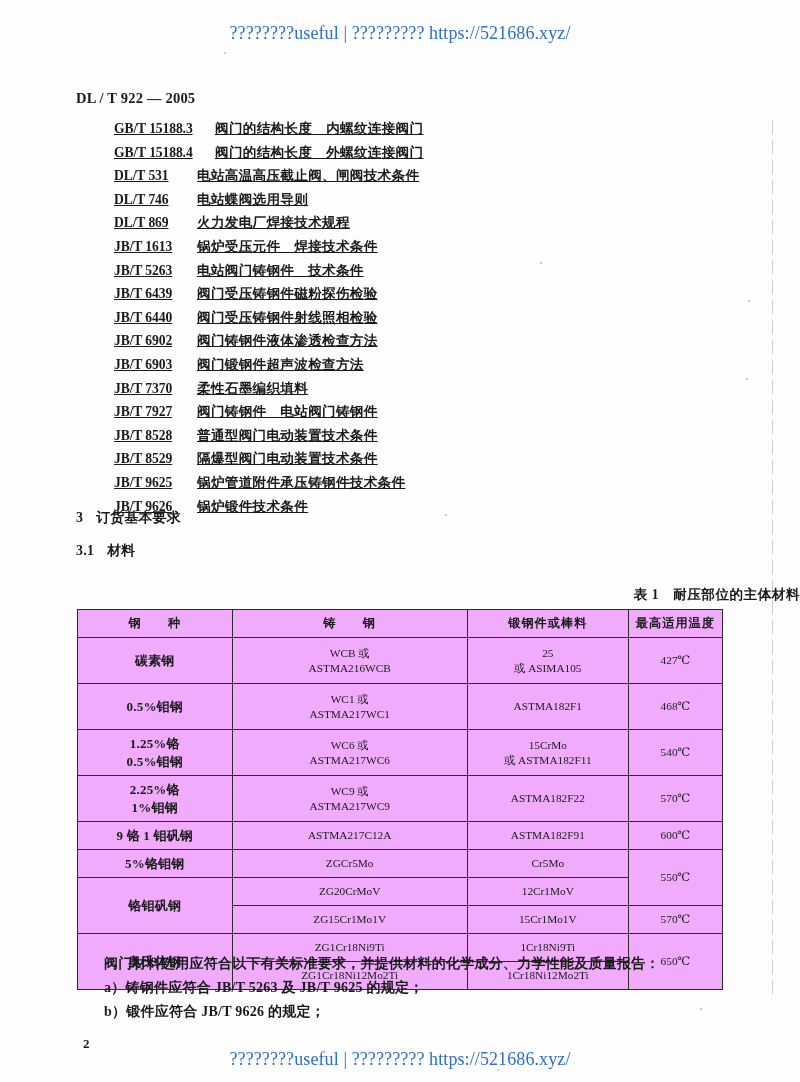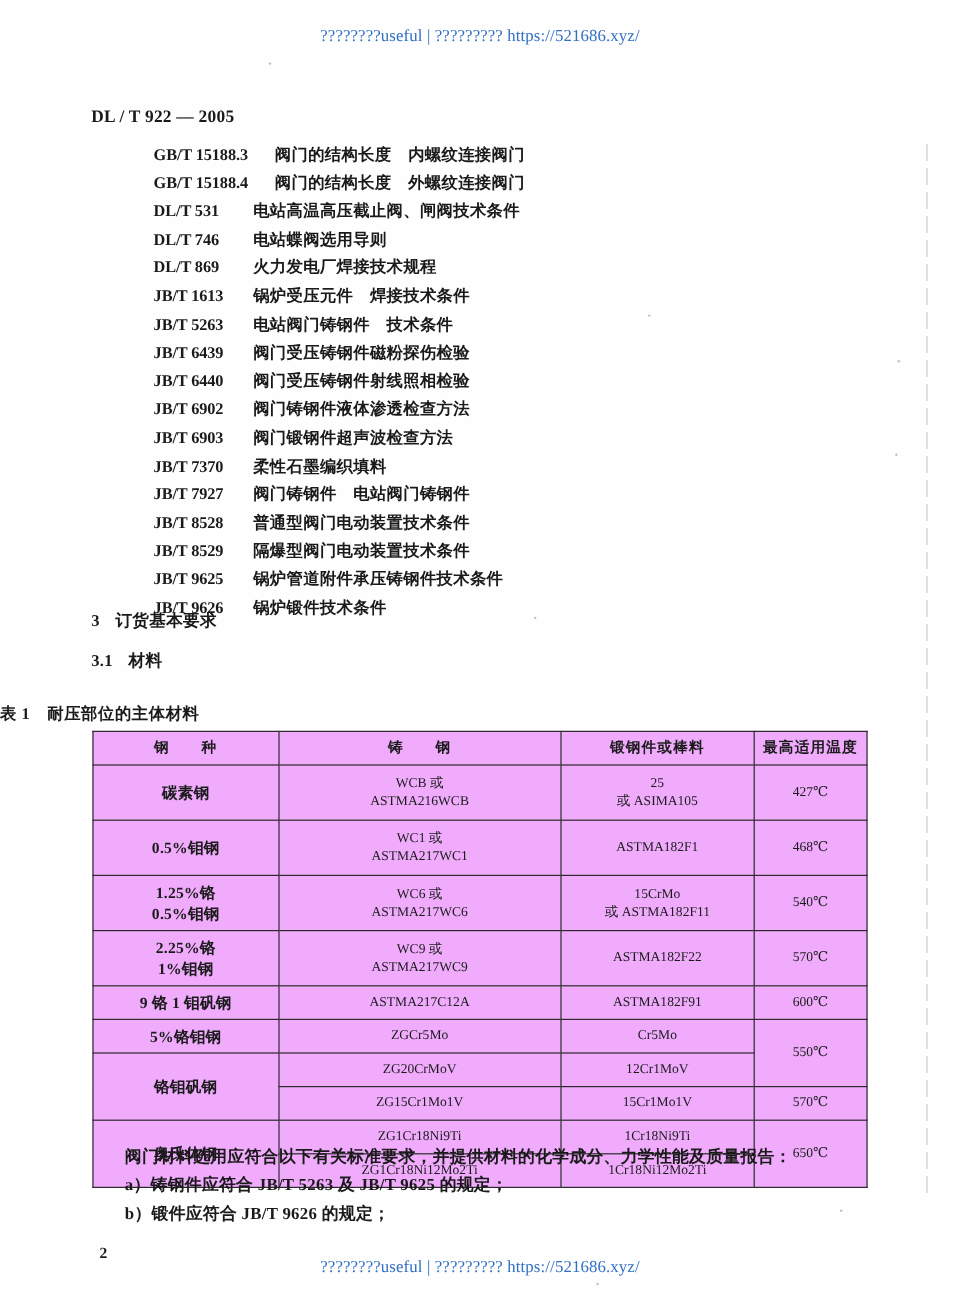--- a/index.html
+++ b/index.html
@@ -47,43 +47,44 @@
   }
 
   
   .watermark {
     position: absolute;
     left: 0;
     width: 800px;
     text-align: center;
     color: #2f6fc4;
     font-family: "Liberation Serif", "DejaVu Serif", serif;
-    font-size: 14px;
+    font-size: 18px;
     letter-spacing: 0.1px;
     white-space: nowrap;
   }
   .watermark.top { top: 23px; }
   .watermark.bottom { top: 1049px; }
 
   
   .doc-id {
     position: absolute;
     left: 76px;
     top: 90px;
     font-weight: bold;
     font-size: 14.5px;
     letter-spacing: 0.2px;
   }
 
   
   .std-list {
     position: absolute;
-    left: 128px;
+    left: 114px;
     top: 120px;
     width: 600px;
+    text-decoration: underline;
   }
   .std-row {
     display: flex;
     align-items: baseline;
     height: 23.6px;
     font-size: 13.6px;
   }
   .std-code {
     flex: 0 0 auto;
     min-width: 74px;
@@ -118,21 +119,21 @@
     letter-spacing: 0.3px;
   }
   #para-material { left: 104px; top: 565px; margin-top: 48px; }
 
   
   .table-caption {
     position: absolute;
     left: 0;
     top: 586px;
     width: 800px;
-    text-align: left;
+    text-align: right;
     font-weight: bold;
     font-size: 13.6px;
     letter-spacing: 0.5px;
   }
 
   table.mat {
     position: absolute;
     left: 77px;
     top: 609px;
     width: 646px;

